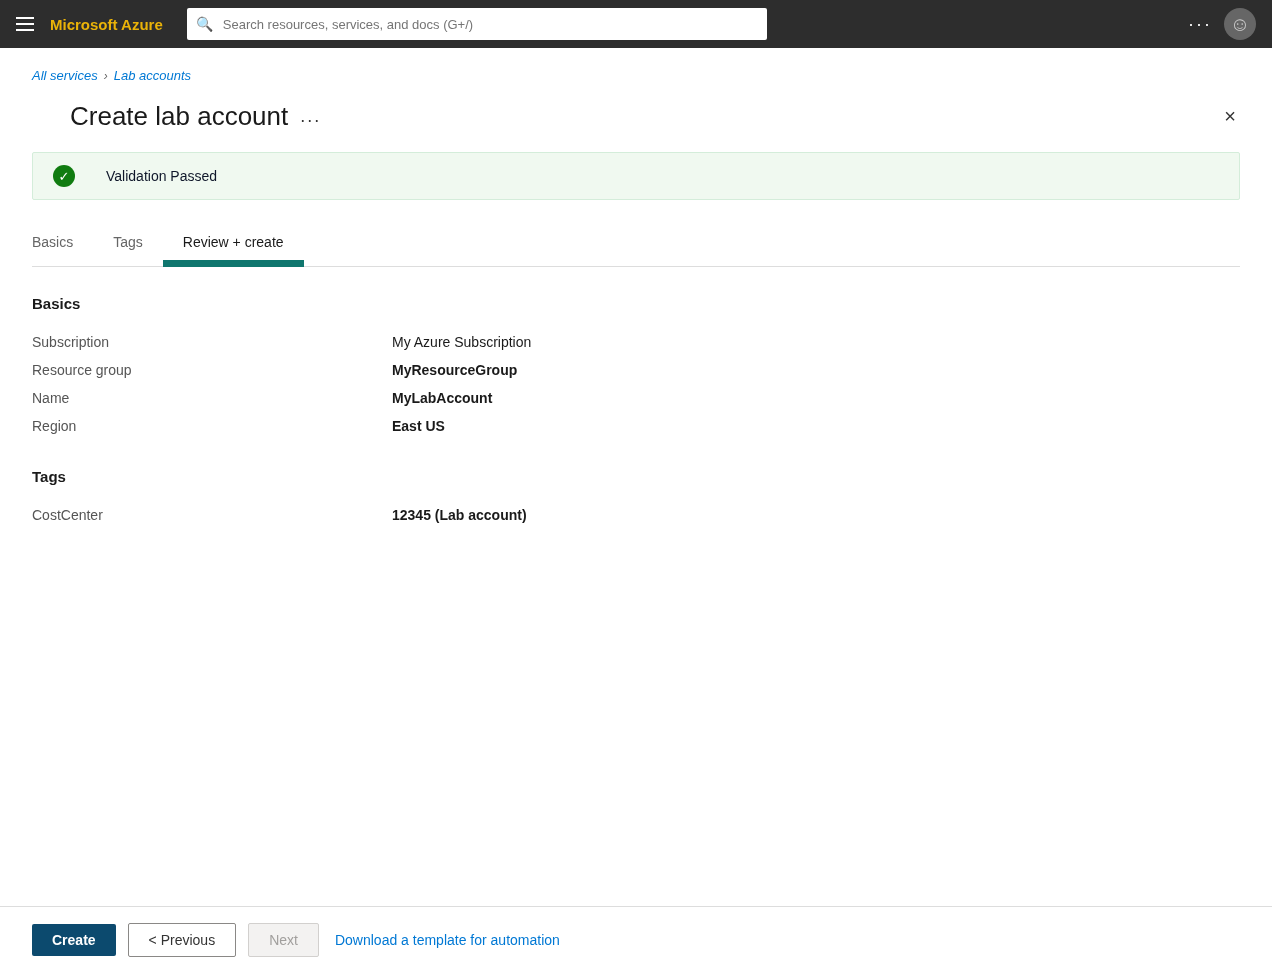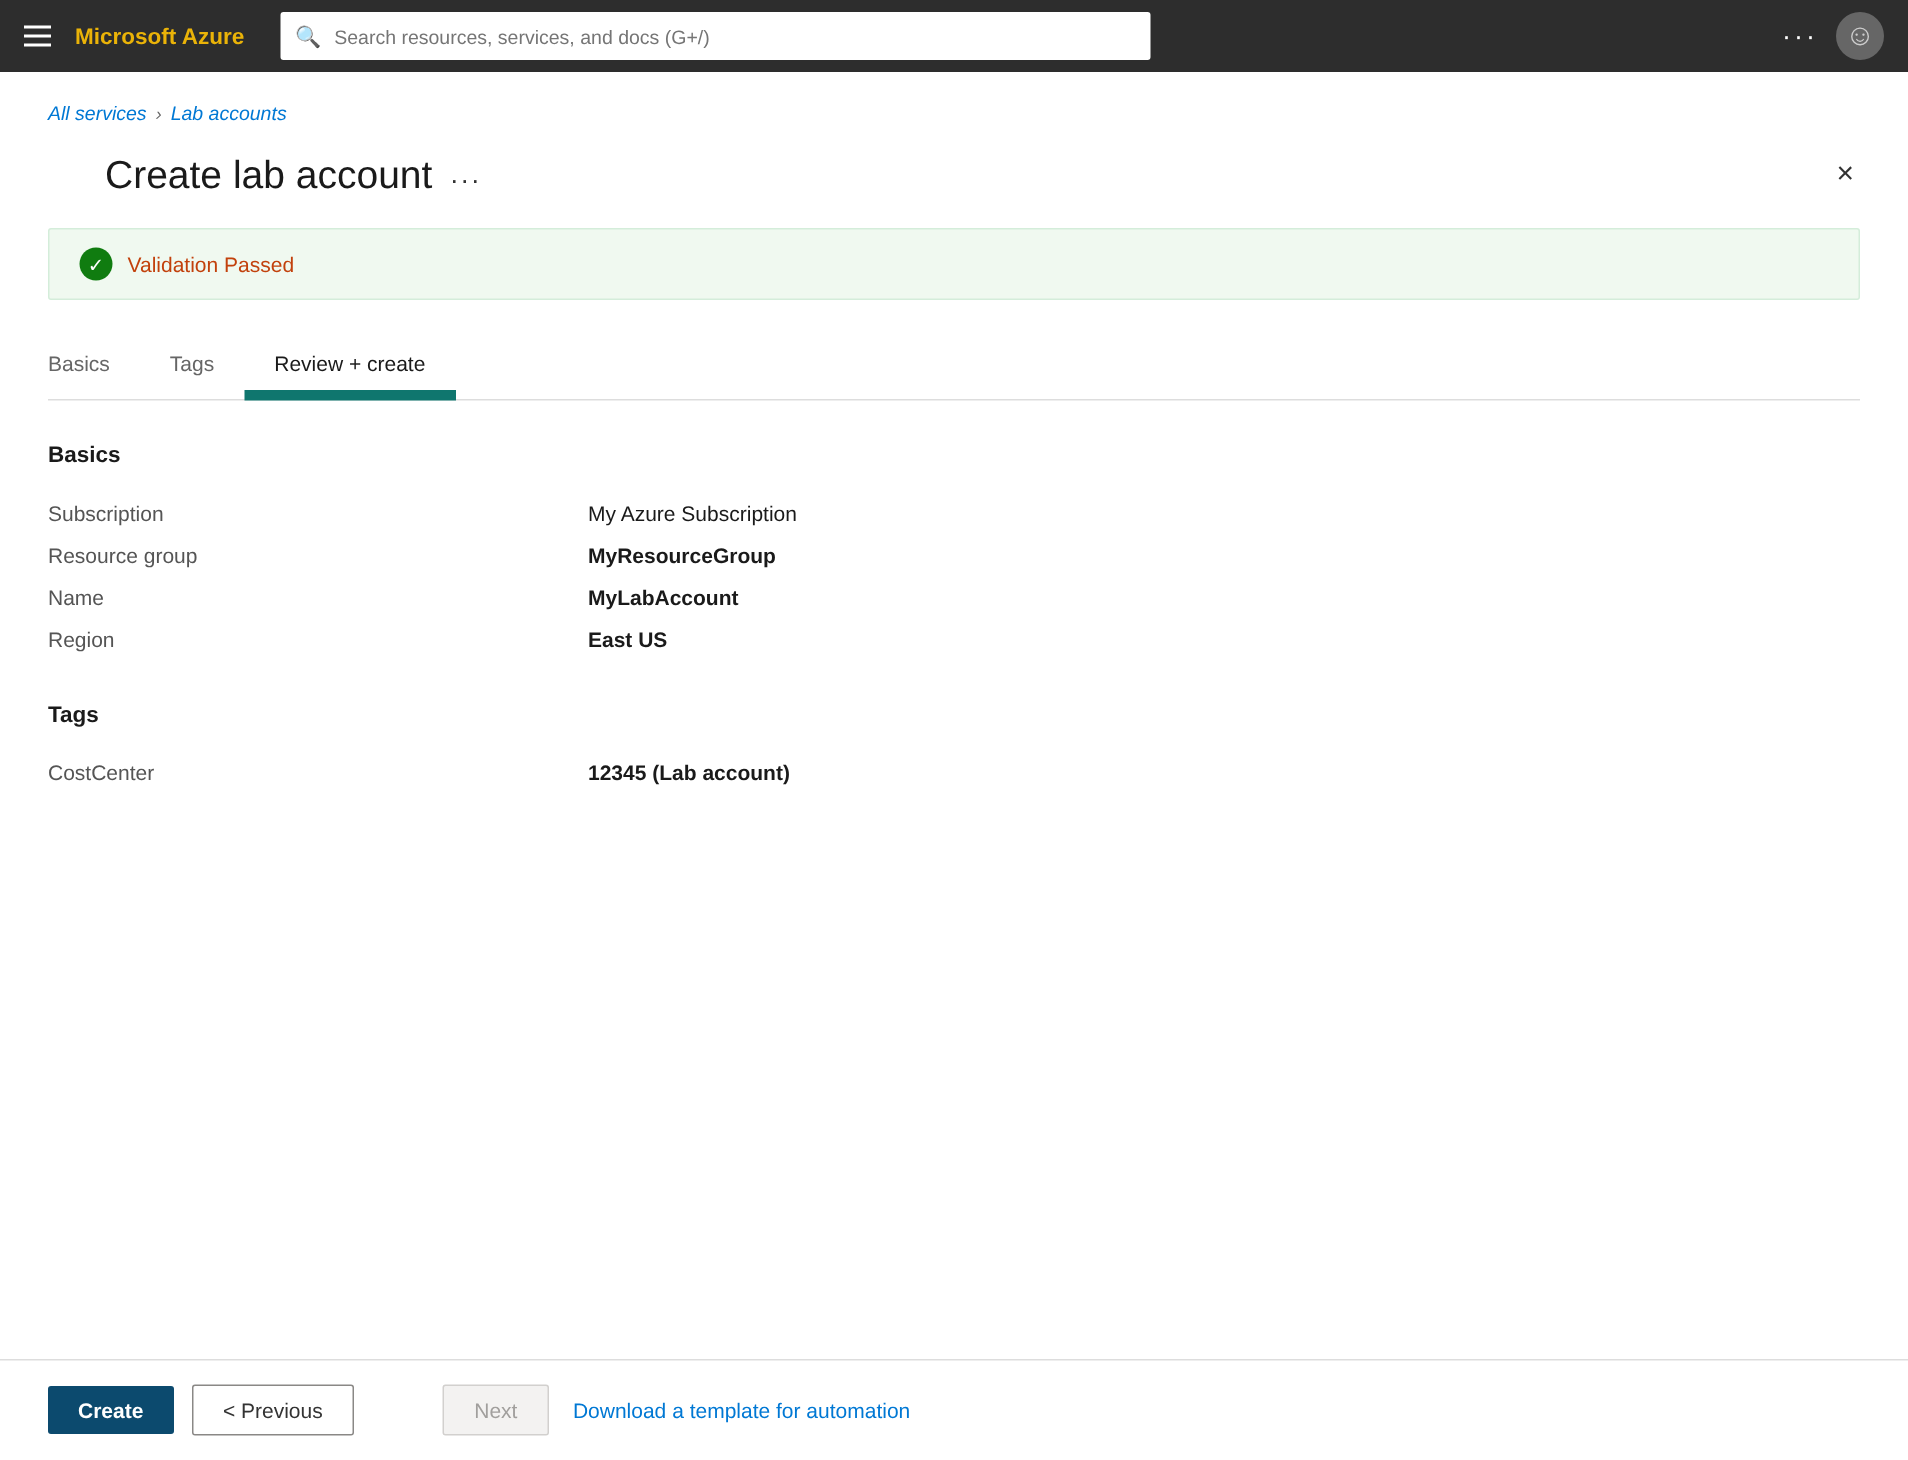--- a/index.html
+++ b/index.html
@@ -161,21 +161,22 @@
       background: #107c10;
       display: flex;
       align-items: center;
       justify-content: center;
       color: #fff;
       font-size: 13px;
       flex-shrink: 0;
     }
     .validation-text {
       font-size: 14px;
-      color: #c2410c;
+      color: #0f172a;
+      margin-left: 21px;
     }
 
     
     .tabs {
       display: flex;
       gap: 0;
       border-bottom: 1px solid #ddd;
       margin-bottom: 28px;
     }
     .tab {
@@ -253,21 +254,20 @@
       border-radius: 2px;
     }
     .btn-next {
       background: #f3f2f1;
       color: #a19f9d;
       border: 1px solid #d2d0ce;
       padding: 8px 20px;
       font-size: 14px;
       cursor: not-allowed;
       border-radius: 2px;
-      margin-left: 47px;
     }
     .btn-download {
       background: none;
       border: none;
       color: #0078d4;
       font-size: 14px;
       cursor: pointer;
       text-decoration: none;
       margin-left: 4px;
     }

